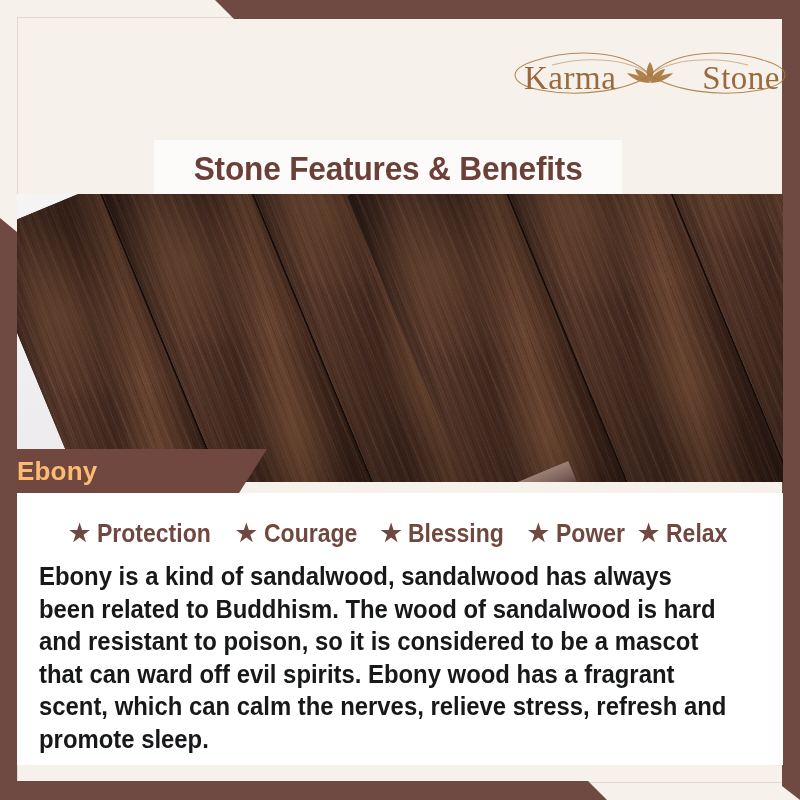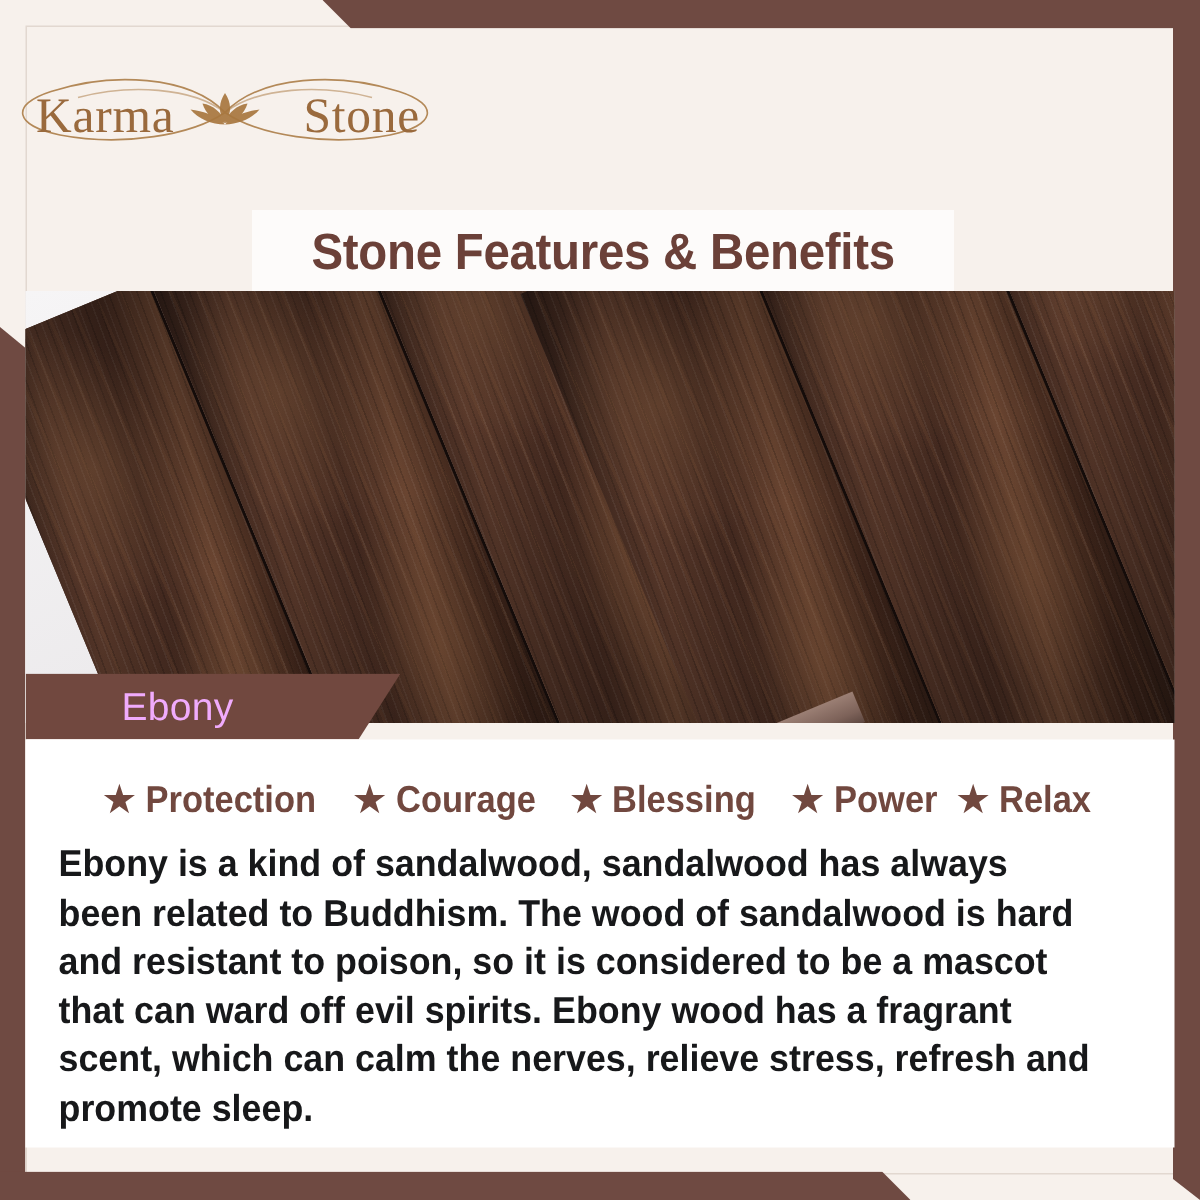--- a/index.html
+++ b/index.html
@@ -63,21 +63,21 @@
   }
 
   
   .brand {
     position: absolute;
     left: 0; top: 40px;
     width: 800px;
     height: 70px;
     display: flex;
     align-items: center;
-    justify-content: flex-start;
+    justify-content: flex-end;
   }
   .brand-inner {
     position: relative;
     width: 300px;
     height: 62px;
     display: flex;
     align-items: center;
     justify-content: center;
   }
   .brand-svg {
@@ -92,21 +92,21 @@
     letter-spacing: 0.5px;
     line-height: 1;
     top: 18px;
   }
   .brand-word.left  { left: 24px; }
   .brand-word.right { right: 20px; }
 
   
   .title-banner {
     position: absolute;
-    left: 168px;
+    left: 154px;
     top: 140px;
     width: 468px;
     height: 57px;
     background: #fdfbfa;
     display: flex;
     align-items: center;
     justify-content: center;
   }
   .title-text {
     font-family: "Liberation Sans Narrow", "Liberation Sans", sans-serif;
@@ -216,24 +216,23 @@
     left: 17px;
     top: 449px;
     width: 250px;
     height: 44px;
     background: #71483f;
     clip-path: polygon(0 0, 250px 0, 222px 44px, 0 44px);
     display: flex;
     align-items: center;
   }
   .ebony-text {
-    margin-left: 64px;
     font-size: 26px;
-    font-weight: normal;
-    color: #f0abfc;
+    font-weight: bold;
+    color: #fdba74;
     letter-spacing: 0.2px;
   }
 
   
   .content {
     position: absolute;
     left: 17px;
     top: 493px;
     width: 766px;
     height: 272px;

